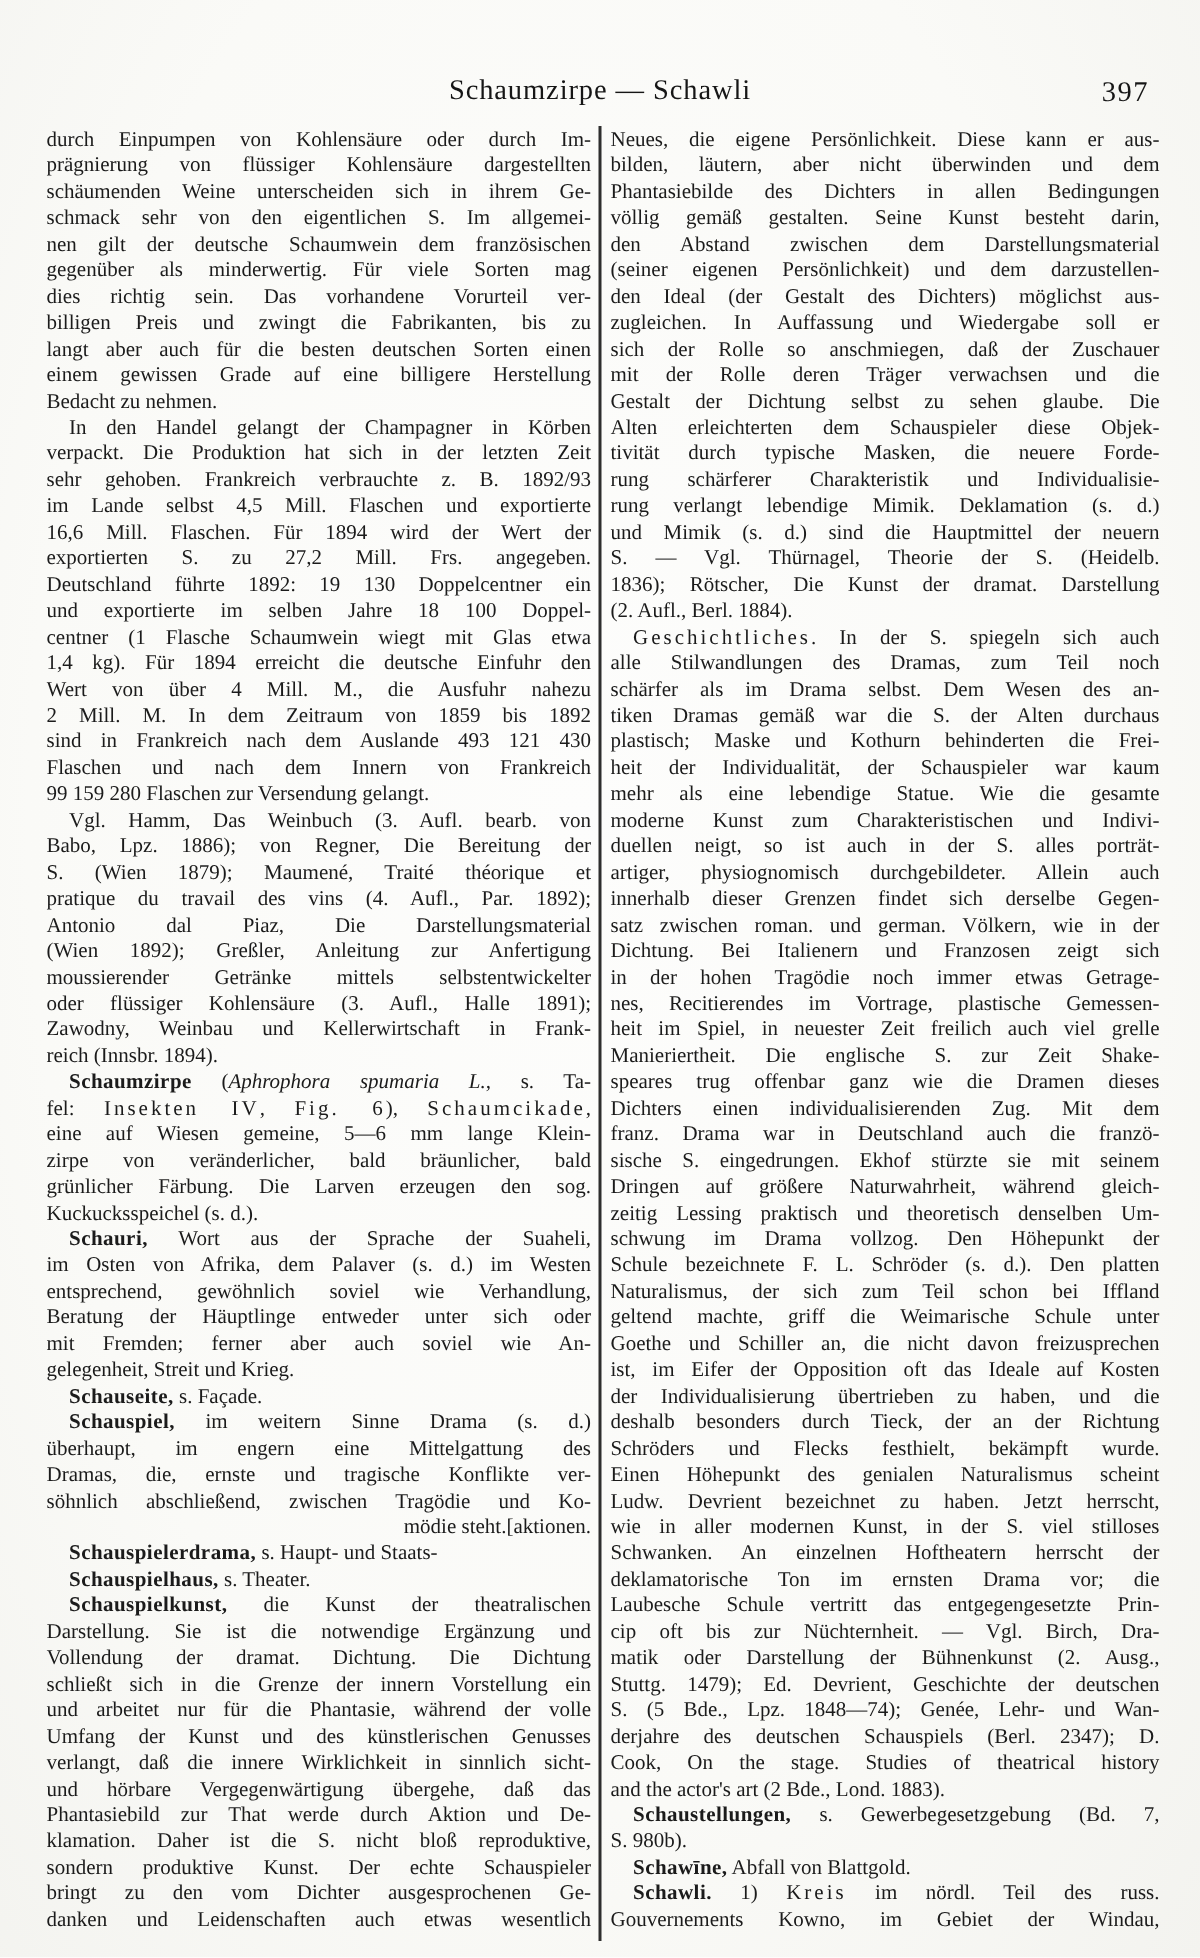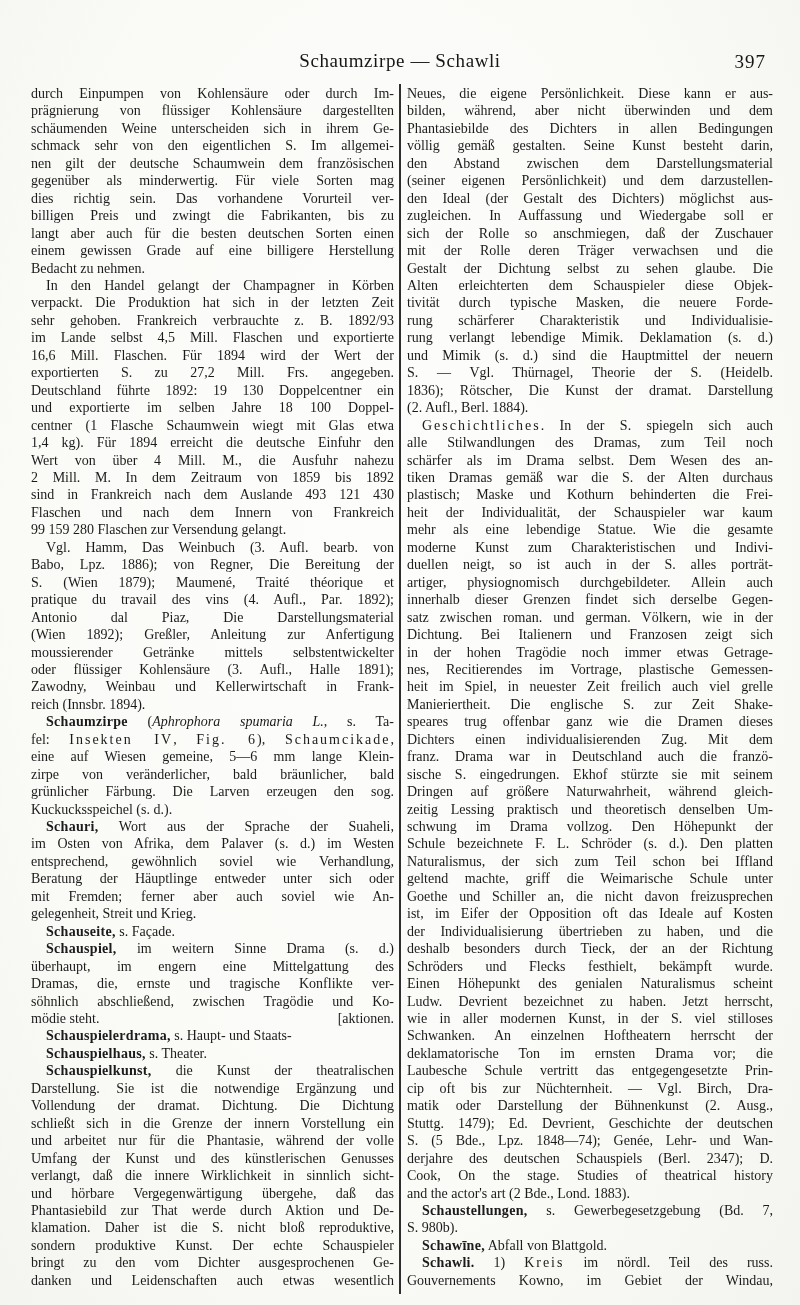--- a/index.html
+++ b/index.html
@@ -28,21 +28,21 @@
     position:absolute;left:399px;top:84px;width:1.5px;height:1210px;
     background:#2e2e2e;
   }
   .line{
     height:17.46px;line-height:17.46px;
     text-align:justify;text-align-last:justify;
     overflow:hidden;white-space:nowrap;
   }
   .line.ind{text-indent:15px;}
   .line.pend{text-align-last:left;}
-  .line.split{display:flex;justify-content:space-between;white-space:nowrap;gap:48px;}
+  .line.split{display:flex;justify-content:flex-end;white-space:nowrap;}
   .hw{font-weight:bold;letter-spacing:.3px;}
   .sp{letter-spacing:2px;}
 </style>
 </head>
 <body>
 
 <div class="page">
   <div class="running-head">
     <span class="head-title">Schaumzirpe — Schawli</span>
     <span class="page-number">397</span>
@@ -117,21 +117,21 @@
       <div class="line">und hörbare Vergegenwärtigung übergehe, daß das</div>
       <div class="line">Phantasiebild zur That werde durch Aktion und De-</div>
       <div class="line">klamation. Daher ist die S. nicht bloß reproduktive,</div>
       <div class="line">sondern produktive Kunst. Der echte Schauspieler</div>
       <div class="line">bringt zu den vom Dichter ausgesprochenen Ge-</div>
       <div class="line">danken und Leidenschaften auch etwas wesentlich</div>
     </div>
   <div class="divider"></div>
   <div class="column" id="col-right">
       <div class="line">Neues, die eigene Persönlichkeit. Diese kann er aus-</div>
-      <div class="line">bilden, während, aber nicht überwinden und dem</div>
+      <div class="line">bilden, läutern, aber nicht überwinden und dem</div>
       <div class="line">Phantasiebilde des Dichters in allen Bedingungen</div>
       <div class="line">völlig gemäß gestalten. Seine Kunst besteht darin,</div>
       <div class="line">den Abstand zwischen dem Darstellungsmaterial</div>
       <div class="line">(seiner eigenen Persönlichkeit) und dem darzustellen-</div>
       <div class="line">den Ideal (der Gestalt des Dichters) möglichst aus-</div>
       <div class="line">zugleichen. In Auffassung und Wiedergabe soll er</div>
       <div class="line">sich der Rolle so anschmiegen, daß der Zuschauer</div>
       <div class="line">mit der Rolle deren Träger verwachsen und die</div>
       <div class="line">Gestalt der Dichtung selbst zu sehen glaube. Die</div>
       <div class="line">Alten erleichterten dem Schauspieler diese Objek-</div>

